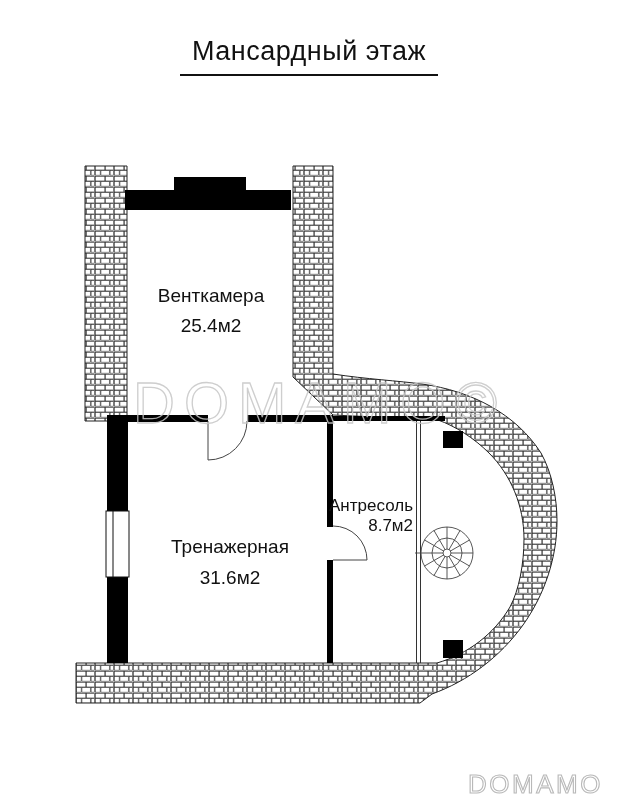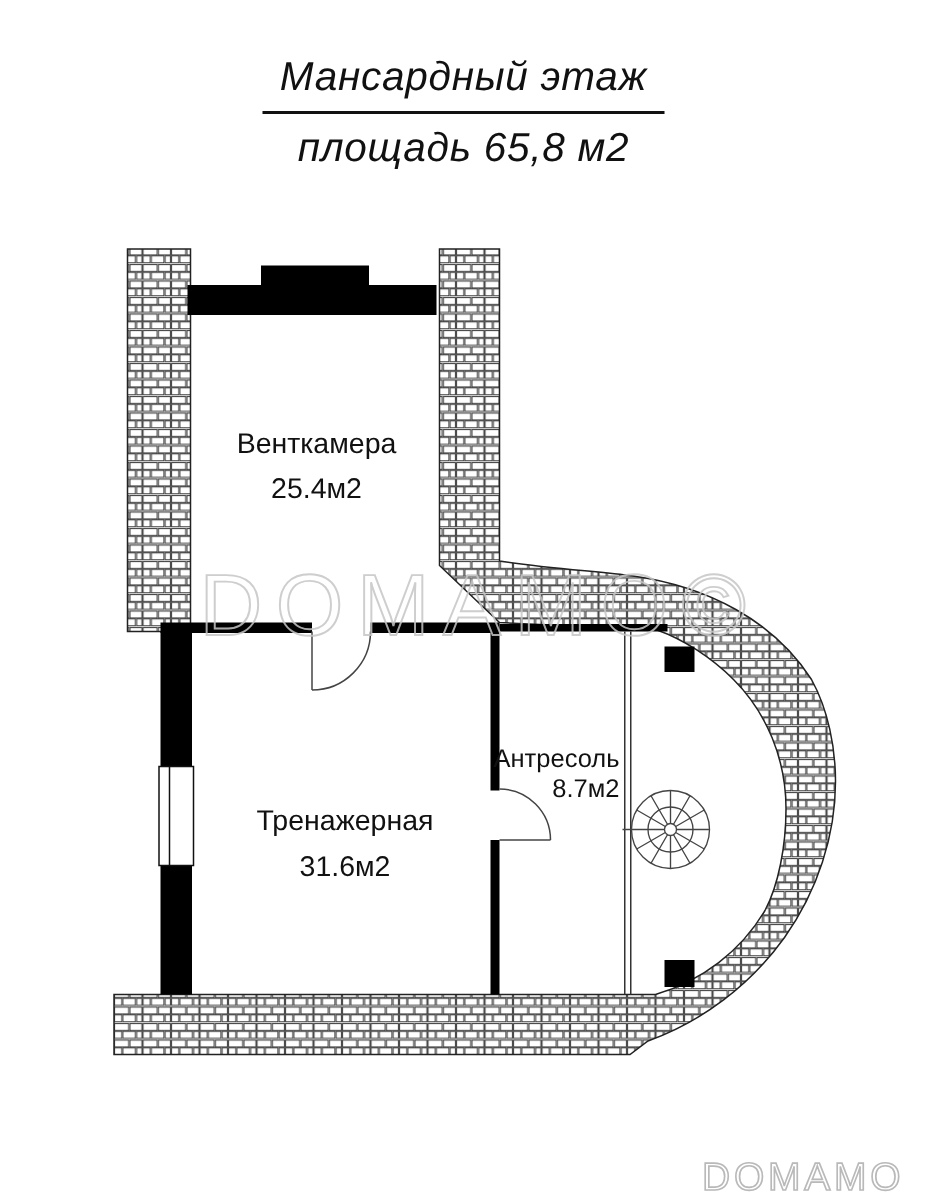--- a/index.html
+++ b/index.html
@@ -1,30 +1,29 @@
 <!DOCTYPE html>
 <html><head>
 <meta charset="utf-8">
 <style>
   html,body{margin:0;padding:0;background:#ffffff;}
   body{width:618px;height:800px;position:relative;overflow:hidden;
        font-family:"Liberation Sans", sans-serif;color:#111;}
-  .titlebox{position:absolute;top:36px;left:0;width:618px;text-align:center;font-style:italic;}
+  .titlebox{position:absolute;top:36px;left:0;width:618px;text-align:center;}
   .title-line1{display:inline-block;font-size:27px;letter-spacing:.5px;
        padding:0 12px 7px 12px;border-bottom:2px solid #111;}
   .title-line2{font-size:27px;letter-spacing:.5px;margin-top:7px;}
   svg{position:absolute;left:0;top:0;}
   text{font-family:"Liberation Sans", sans-serif;}
 </style>
 </head>
 <body>
 
 <div class="titlebox">
   <div class="title-line1">Мансардный этаж</div>
-  <div class="title-line2">площадь 65,8 м2</div>
 </div>
 
 <svg width="618" height="800" viewBox="0 0 618 800">
   <defs>
     <pattern id="brick" width="19" height="11" patternUnits="userSpaceOnUse">
       <rect width="19" height="11" fill="#ffffff"></rect>
       <g stroke="#333333" stroke-width="0.65" fill="none">
         <rect x="0.4" y="0.4" width="9.4" height="4.6"></rect>
         <rect x="10.6" y="0.4" width="8" height="4.6"></rect>
         <rect x="0.4" y="5.6" width="4.8" height="4.6"></rect>

